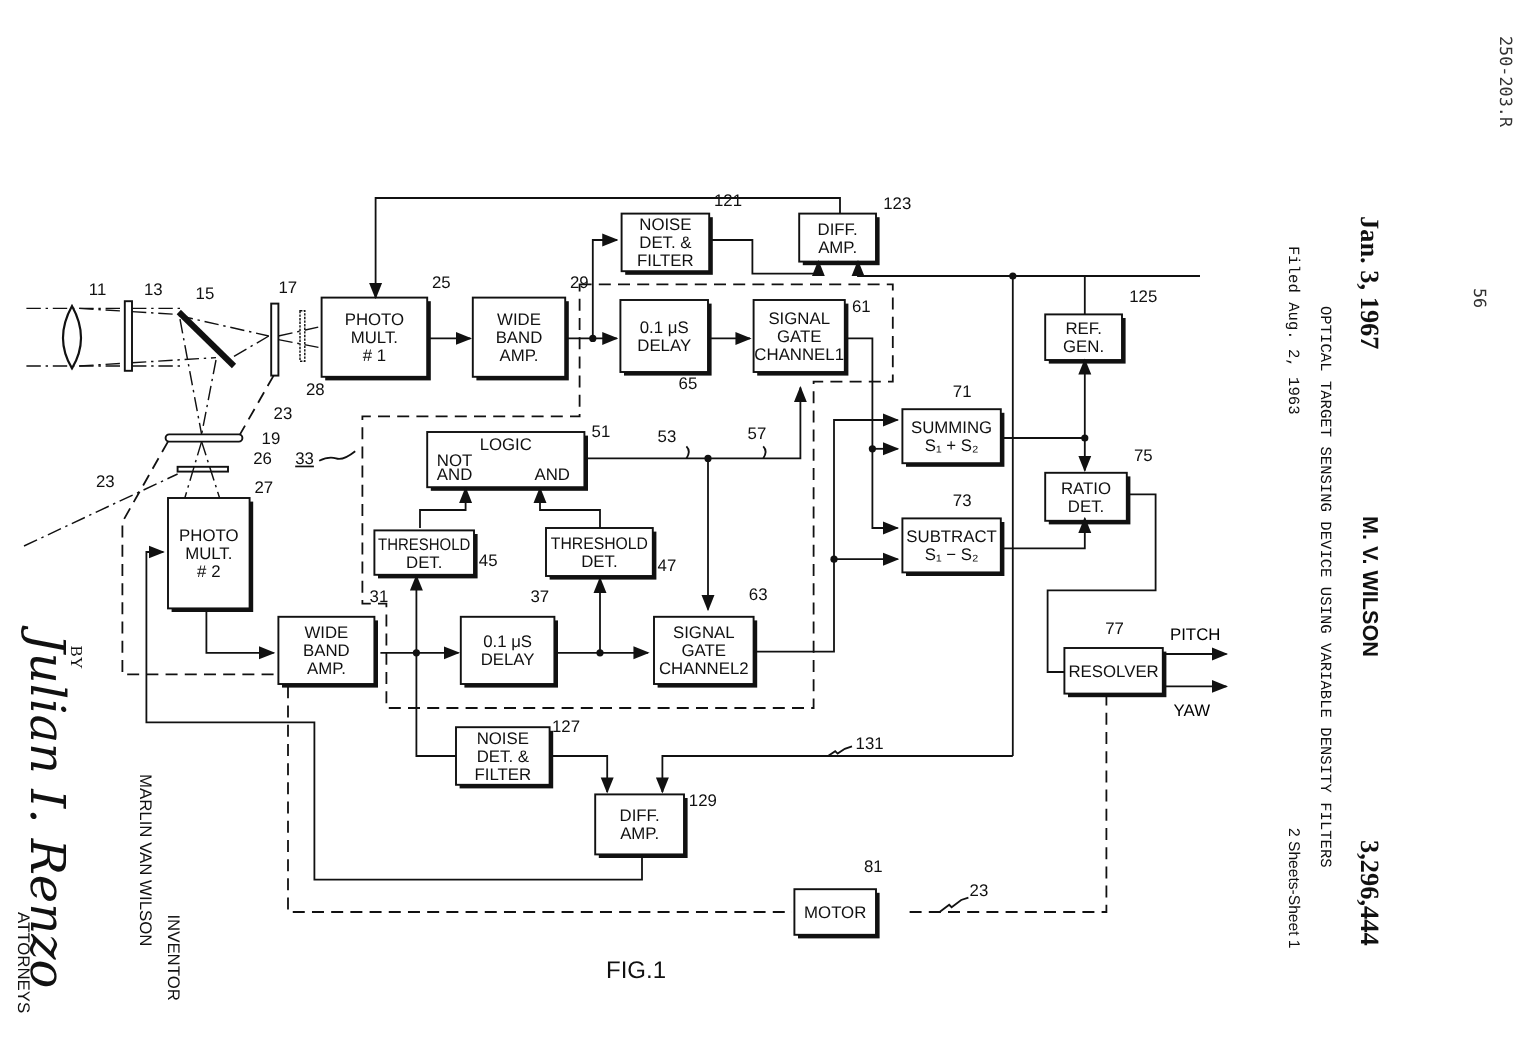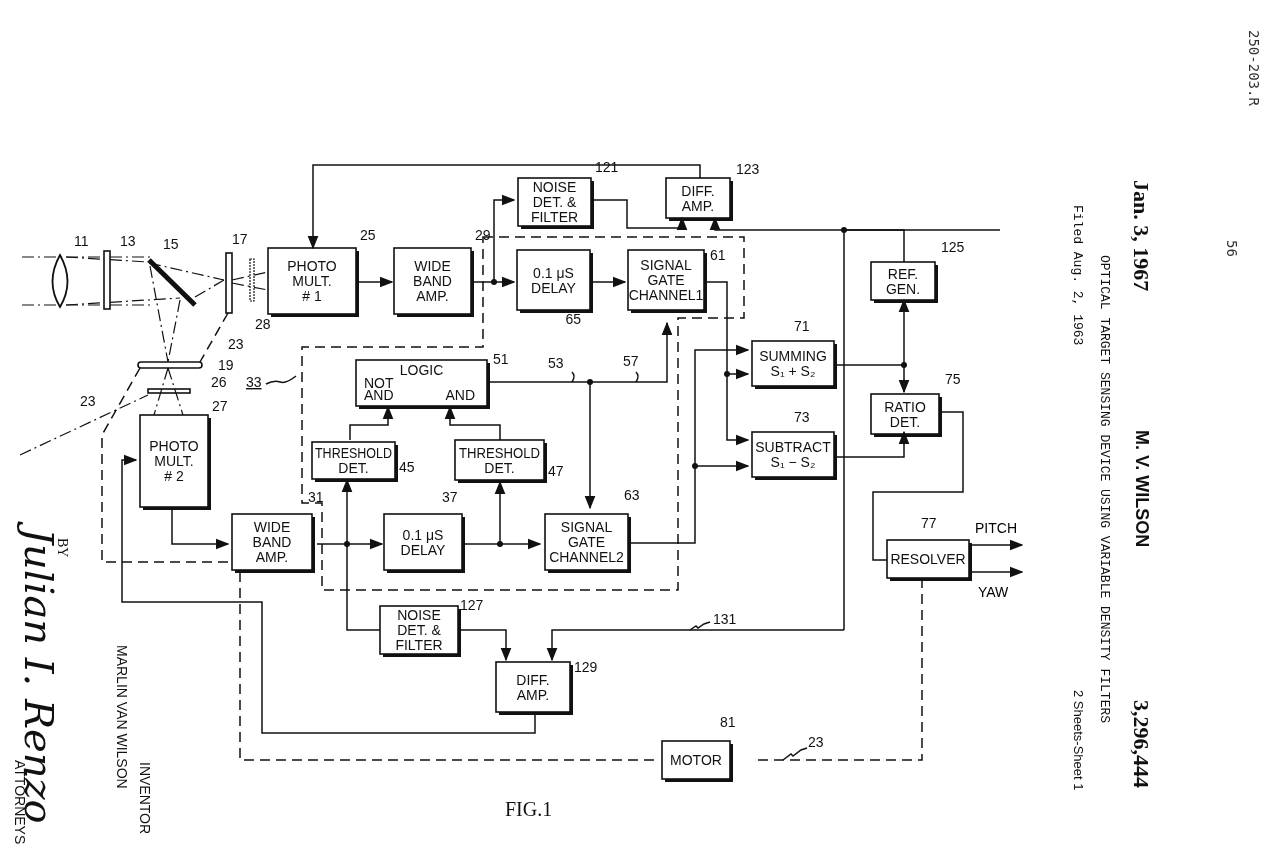--- a/index.html
+++ b/index.html
@@ -17,21 +17,21 @@
   .vtext { position:absolute; white-space:nowrap; transform-origin:left top; transform:rotate(90deg); }
   .hdr-date { font-family:"Liberation Serif", serif; font-weight:bold; font-size:22px; }
   .hdr-patent { font-family:"Liberation Serif", serif; font-weight:bold; font-size:22px; }
   .hdr-name { font-family:"Liberation Sans", sans-serif; font-weight:bold; font-size:18px; }
   .hdr-title { font-family:"Liberation Mono", monospace; font-size:13px; }
   .hdr-filed { font-family:"Liberation Mono", monospace; font-size:13px; }
   .hdr-sheets { font-family:"Liberation Sans", sans-serif; font-size:13px; }
   .stamp { font-family:"DejaVu Sans Mono", monospace; font-size:14px; color:#333; }
   .sig { font-family:"DejaVu Serif", serif; font-style:italic; font-size:40px; }
   .small { font-family:"Liberation Sans", sans-serif; font-size:14px; }
-  .fig { position:absolute; font-family:Liberation Serif, serif; font-size:20px; }
+  .fig { position:absolute; font-family:Liberation Sans, sans-serif; font-size:20px; }
 </style>
 </head>
 <body>
 
 <div class="vtext stamp" style="left:1262px; top:30px;">250-203.R</div>
 <div class="vtext stamp" style="left:1240px; top:240px;">56</div>
 <div class="vtext hdr-date" style="left:1154px; top:180px;">Jan. 3, 1967</div>
 <div class="vtext hdr-name" style="left:1152px; top:430px;">M. V. WILSON</div>
 <div class="vtext hdr-patent" style="left:1154px; top:700px;">3,296,444</div>
 <div class="vtext hdr-title" style="left:1112px; top:255px;">OPTICAL TARGET SENSING DEVICE USING VARIABLE DENSITY FILTERS</div>

